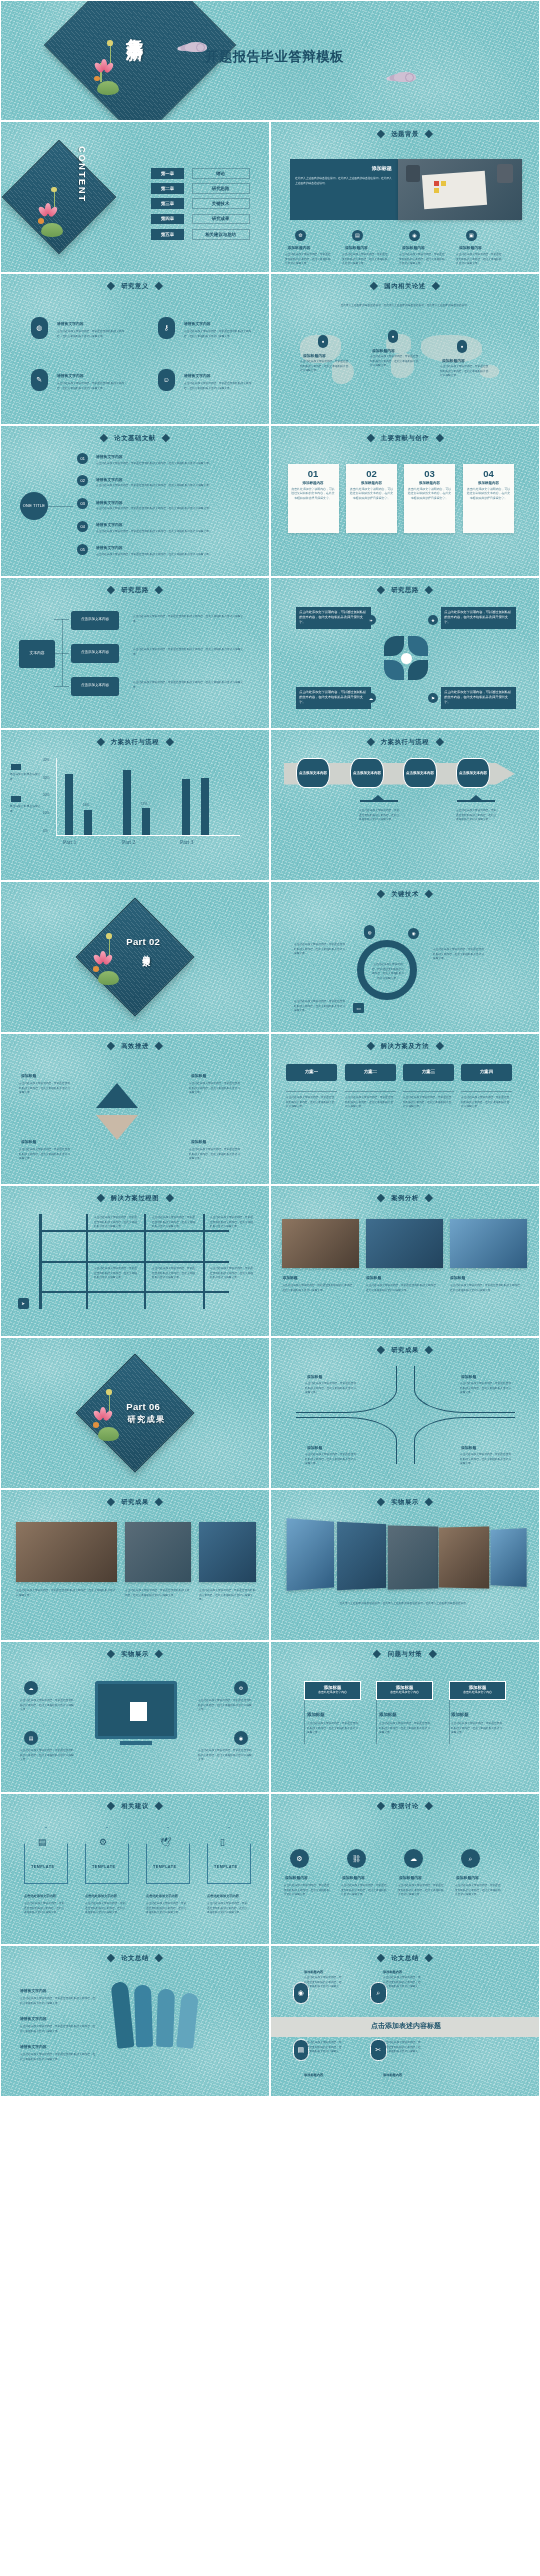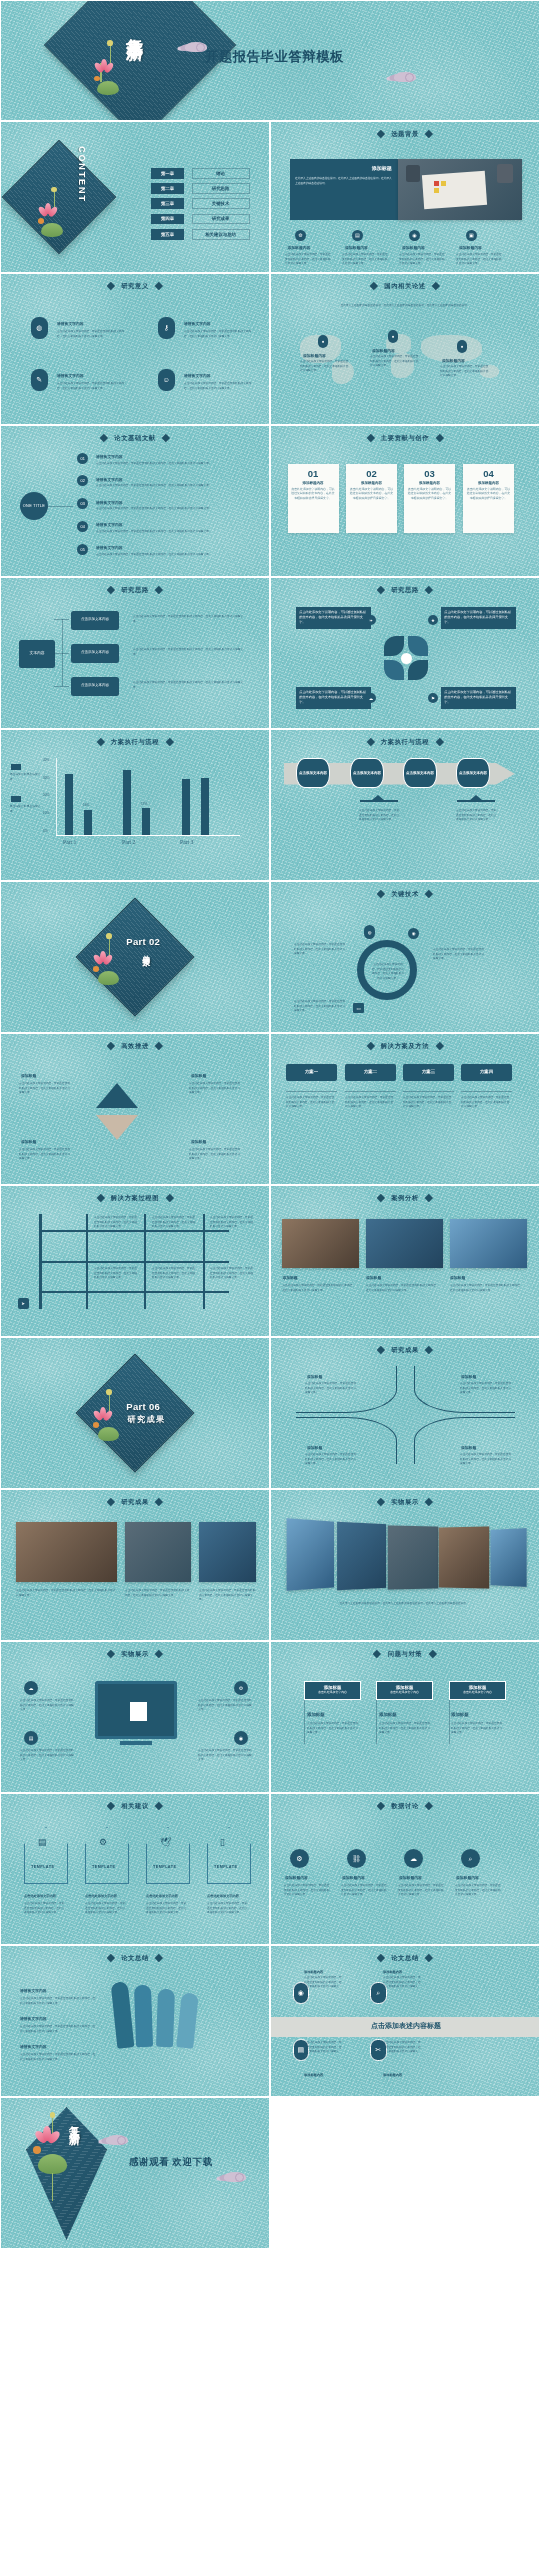--- a/index.html
+++ b/index.html
@@ -748,36 +748,15 @@
       <div class="tinyttl" style="left:112px;top:24px;font-size:3.2px;">添加标题内容</div>
       <div class="tinytxt" style="left:33px;top:30px;width:39px;">点击此处添加文字说明内容，可以通过复制粘贴的文本内容，在此文本框粘贴并选择只保留文字。</div>
       <div class="tinytxt" style="left:112px;top:30px;width:39px;">点击此处添加文字说明内容，可以通过复制粘贴的文本内容，在此文本框粘贴并选择只保留文字。</div>
       <div class="tinytxt" style="left:33px;top:95px;width:39px;">点击此处添加文字说明内容，可以通过复制粘贴的文本内容，在此文本框粘贴并选择只保留文字。</div>
       <div class="tinytxt" style="left:112px;top:95px;width:39px;">点击此处添加文字说明内容，可以通过复制粘贴的文本内容，在此文本框粘贴并选择只保留文字。</div>
       <div class="tinyttl" style="left:33px;top:127px;font-size:3.2px;">添加标题内容</div>
       <div class="tinyttl" style="left:112px;top:127px;font-size:3.2px;">添加标题内容</div>
     </div>
   </div>
 
-  <div class="slide cell">
-    <div class="inner">
-      <div style="position:absolute;left:25px;top:9px;width:81px;height:133px;background:linear-gradient(135deg,#2a6179,#1f4d62);border:1.3px solid #17384a;clip-path:polygon(50% 0,100% 32%,50% 100%,0 32%);overflow:hidden;">
-        <div class="diamond-tex"></div>
-      </div>
-      <div class="lotus" style="left:36px;top:28px;z-index:8;">
-        <div class="stem" style="left:15px;top:-10px;height:16.5px;"></div>
-        <div class="bud" style="left:12.7px;top:-14px;"></div>
-        <div class="petal" style="left:0px;top:3.8px;transform:rotate(-44deg);width:7.6px;height:14px;"></div>
-        <div class="petal" style="left:6.3px;top:0px;width:7.6px;height:15px;"></div>
-        <div class="petal" style="left:13.3px;top:3.8px;transform:rotate(44deg);width:7.6px;height:14px;"></div>
-        <div class="pod" style="left:-3.8px;top:20px;width:8.2px;height:7.6px;"></div>
-        <div class="pad" style="left:1.3px;top:28px;width:29px;height:20px;"></div>
-        <div class="stem" style="left:15px;top:47px;height:28px;"></div>
-      </div>
-      <div style="position:absolute;left:67px;top:19px;z-index:9;color:#fff;writing-mode:vertical-rl;font-size:10.8px;letter-spacing:1.9px;font-weight:bold;text-shadow:0.6px 0.6px 1.9px rgba(0,0,0,.4);font-family:'Liberation Serif',serif;height:101px;">复古小清新</div>
-      <div class="cloud" style="left:105px;top:37px;z-index:9;"></div>
-      <div class="end-txt" style="left:128px;top:58px;">感谢观看 欢迎下载</div>
-      <div class="cloud" style="left:223px;top:74px;z-index:9;"></div>
-    </div>
-  </div>
 
 </div>
 
 
 </body></html>

